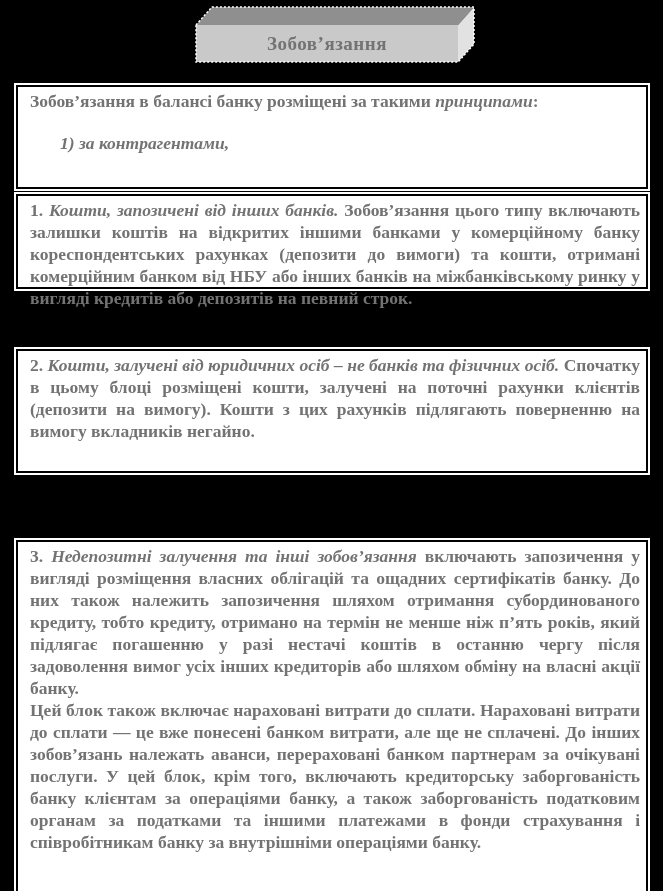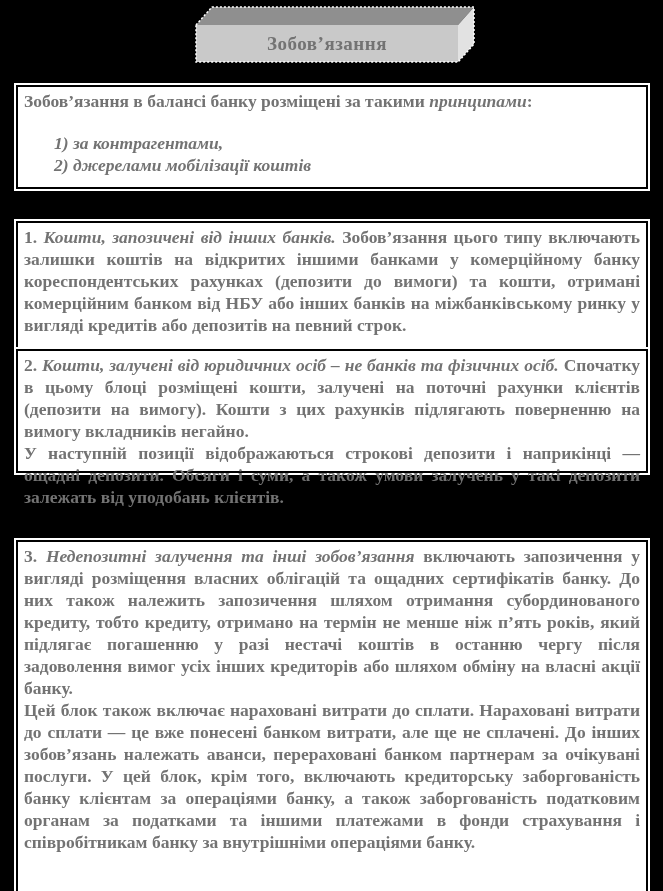--- a/index.html
+++ b/index.html
@@ -16,25 +16,25 @@
     position:absolute; left:196px; top:25px; width:262px; height:37px;
     display:flex; align-items:center; justify-content:center;
     font-weight:bold; font-size:19px; letter-spacing:0.5px;
   }
   .block {
     position:absolute; left:16px; width:632px;
     box-sizing:border-box;
     background:#ffffff;
     border:2px solid #000000;
     box-shadow:0 0 0 2px #ffffff;
-    padding:3px 6px 2px 6px;
+    padding:3px 6px 2px 12px;
     font-size:17.5px; line-height:22px; font-weight:bold;
   }
   #block-principles   { top:85px;  height:104px; }
-  #block-borrowed     { top:221px; height:128px; }
+  #block-borrowed     { top:194px; height:95px; }
   #block-attracted    { top:349px; height:124px; }
   #block-nondeposit   { top:540px; height:398px; }
   .block p { margin:0; }
   .just { text-align:justify; }
   .lead { font-style:italic; }
   .list { margin-left:30px; font-style:italic;margin-top:20px; }
 </style>
 </head>
 <body>
 
@@ -45,31 +45,29 @@
     <polygon points="458,25 474,7 474,44 458,62" fill="#e2e2e2"></polygon>
     <rect x="196" y="25" width="262" height="37" fill="#c9c9c9"></rect>
     <polygon points="196,25 212,7 474,7 474,44 458,62 196,62" fill="none" stroke="#ffffff" stroke-width="1.5" stroke-dasharray="2,2"></polygon>
   </svg>
   <div class="cube-label">Зобов’язання</div>
 
   <div class="block" id="block-principles">
     <p><span>Зобов’язання в балансі банку розміщені за такими </span><span class="lead">принципами</span><span>:</span></p>
     <div class="list">
       <p>1) за контрагентами,</p>
-      <p>2) джерелами мобілізації коштів</p>
     </div>
   </div>
 
   <div class="block" id="block-borrowed">
     <p class="just"><span>1. </span><span class="lead">Кошти, запозичені від інших банків.</span><span> Зобов’язання цього типу включають залишки коштів на відкритих іншими банками у комерційному банку кореспондентських рахунках (депозити до вимоги) та кошти, отримані комерційним банком від НБУ або інших банків на міжбанківському ринку у вигляді кредитів або депозитів на певний строк.</span></p>
   </div>
 
   <div class="block" id="block-attracted">
     <p class="just"><span>2. </span><span class="lead">Кошти, залучені від юридичних осіб – не банків та фізичних осіб.</span><span> Спочатку в цьому блоці розміщені кошти, залучені на поточні рахунки клієнтів (депозити на вимогу). Кошти з цих рахунків підлягають поверненню на вимогу вкладників негайно.</span></p>
-    <p class="just">У наступній позиції відображаються строкові депозити і наприкінці — ощадні депозити. Обсяги і суми, а також умови залучень у такі депозити залежать від уподобань клієнтів.</p>
   </div>
 
   <div class="block" id="block-nondeposit">
     <p class="just"><span>3. </span><span class="lead">Недепозитні залучення та інші зобов’язання</span><span> включають запозичення у вигляді розміщення власних облігацій та ощадних сертифікатів банку. До них також належить запозичення шляхом отримання субординованого кредиту, тобто кредиту, отримано на термін не менше ніж п’ять років, який підлягає погашенню у разі нестачі коштів в останню чергу після задоволення вимог усіх інших кредиторів або шляхом обміну на власні акції банку.</span></p>
     <p class="just">Цей блок також включає нараховані витрати до сплати. Нараховані витрати до сплати — це вже понесені банком витрати, але ще не сплачені. До інших зобов’язань належать аванси, перераховані банком партнерам за очікувані послуги. У цей блок, крім того, включають кредиторську заборгованість банку клієнтам за операціями банку, а також заборгованість податковим органам за податками та іншими платежами в фонди страхування і співробітникам банку за внутрішніми операціями банку.</p>
   </div>
 
 </div>
 
 </body></html>

